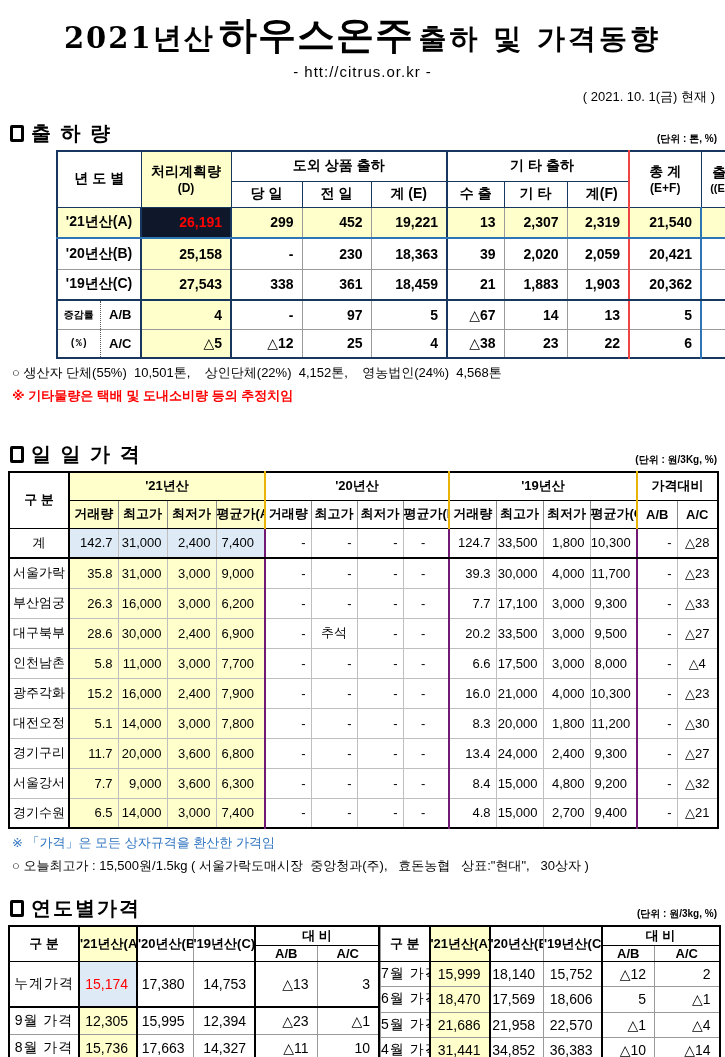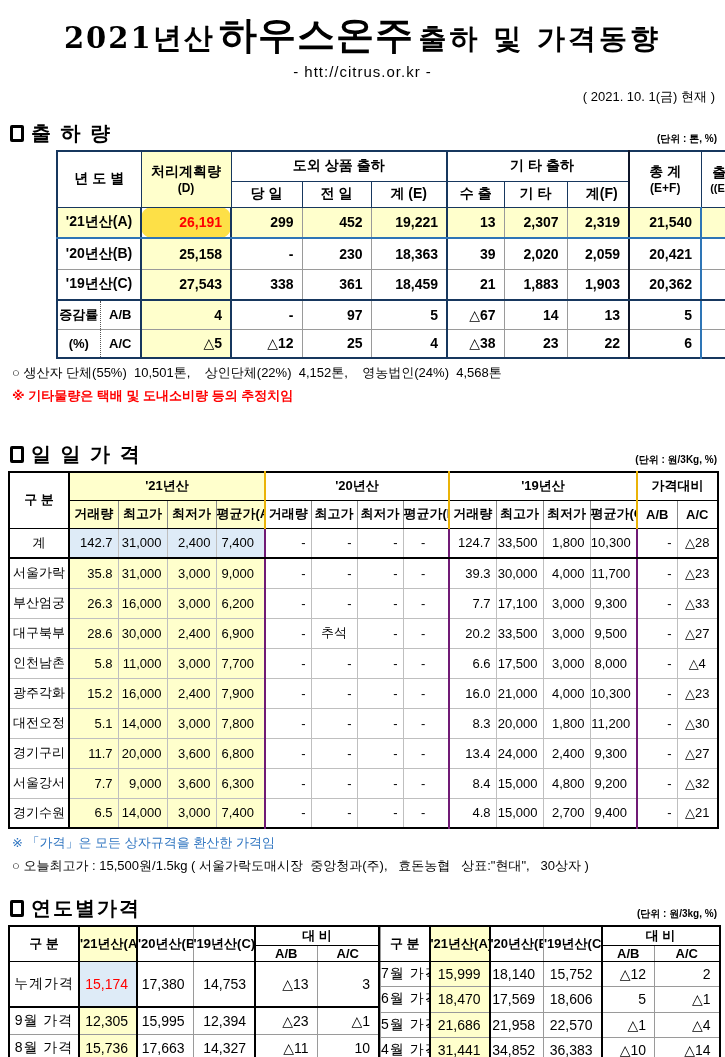--- a/index.html
+++ b/index.html
@@ -34,29 +34,29 @@
   .ship thead th { font-weight: 700; text-align: center; border-color: #17375E; }
   .ship thead tr:first-child th { height: 30px; }
   .ship thead tr:nth-child(2) th { height: 26px; }
   .ship thead th.h-plan { background: #FFFFCC; }
   .ship thead th .l2 { font-size: 12px; font-weight: 700; }
   .ship thead th.h-rate .l2 { font-size: 11px; }
   .ship tbody td { height: 31px; text-align: right; padding-right: 8px; font-weight: 700; }
   .ship tbody td.lbl { text-align: center; padding-right: 0; font-weight: 700; border-right: 2px solid #17375E; }
   .ship tbody td.c0 { background: #FFFFCC; border-right: 2px solid #17375E; }
   .ship td.c3, .ship th.b3 { border-right: 2px solid #17375E; }
-  .ship td.c6, .ship th.b6 { border-right: 2px solid #0f172a; padding-left: 8px; }
+  .ship td.c6, .ship th.b6 { border-right: 2px solid #ef4444; padding-left: 8px; }
   .ship td.c7 { border-right: 2px solid #2E75B6; }
   .ship tr.row0 td { background: #FFFFCC; border-bottom: 2px solid #2E75B6; }
-  .ship tr.row0 td.c0 { background: #fde047; color: #FF0000; border-radius: 11px; }
+  .ship tr.row0 td.c0 { background: #0f172a; color: #FF0000; }
   .ship tr.row2 td { border-bottom: 2px solid #17375E; }
   .ship tr.chg-row td { height: 29px; }
   .ship td.split { display: table-cell; padding: 0; }
   .ship td.split .inwrap { display: flex; height: 100%; align-items: stretch; }
-  .ship .chg-main { flex: 0 0 52%; display: flex; align-items: center; justify-content: center; border-right: 1px dotted #555; font-size: 13px; }
+  .ship .chg-main { flex: 0 0 52%; display: flex; align-items: center; justify-content: center; border-right: 1px dotted #555; font-size: 10px; font-family: Liberation Mono, monospace; }
   .ship .chg-sub { flex: 1; display: flex; align-items: center; justify-content: center; font-size: 13px; }
 
   
   .daily { border: 2px solid #000; }
   .daily th, .daily td { border: 1px solid #BFBFBF; font-size: 13px; }
   .daily thead th { font-weight: 700; text-align: center; height: 28px; border-color: #888; border-bottom-color: #000; }
   .daily thead th.h-cat { border-right: 2px solid #000; }
   .daily thead th.y { background: #FFFFCC; }
   .daily thead th.b { border-right: 2px solid #eab308; }
   .daily tbody td { height: 30px; text-align: right; padding-right: 5px; }

